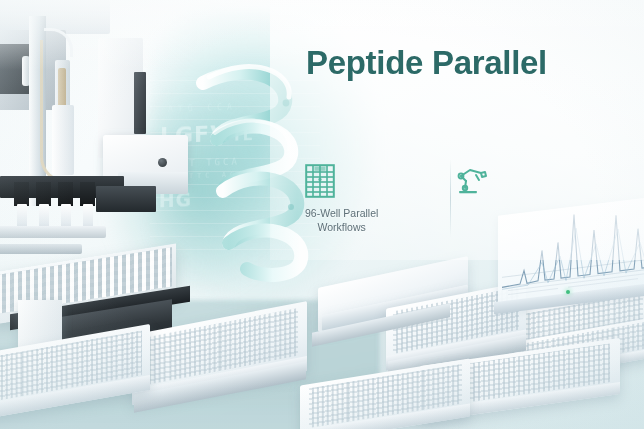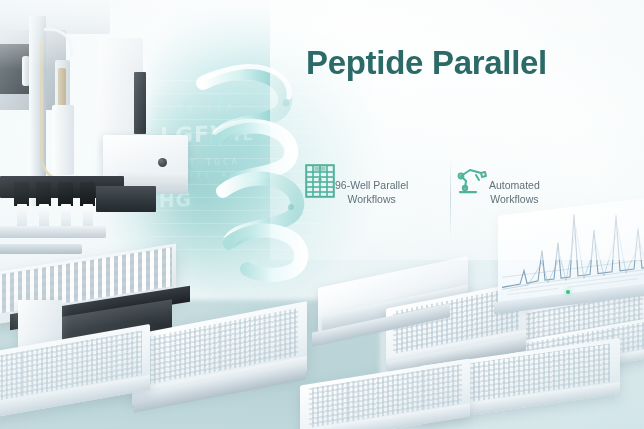--- a/index.html
+++ b/index.html
@@ -155,21 +155,21 @@
     background:radial-gradient(ellipse at 52% 48%,rgba(255,255,255,0) 55%,rgba(210,228,232,.22) 100%);}
 
   
   .content{position:absolute;left:306px;top:44px;width:320px;}
   .title{color:#2c6a67;font-weight:700;font-size:33px;line-height:1.16;
     letter-spacing:-0.3px;margin:0;text-shadow:0 1px 2px rgba(255,255,255,.75);}
   .title .l2t{display:block;}
 
   .features{position:absolute;left:300px;top:163px;width:300px;display:flex;
     align-items:flex-start;}
-  .feature{flex:1;display:flex;flex-direction:row;align-items:flex-end;padding:0 5px;position:relative;}
+  .feature{flex:1;display:flex;flex-direction:column;align-items:flex-start;padding:0 5px;position:relative;}
   .feature + .feature::before{content:"";position:absolute;left:0;top:-4px;width:1px;height:78px;
     background:linear-gradient(180deg,rgba(170,195,205,0),rgba(162,190,200,.55),rgba(170,195,205,0));}
   .ficon{height:36px;display:flex;align-items:center;justify-content:center;margin-bottom:7px;}
   .flabel{font-size:10.5px;line-height:1.35;color:#5e7078;text-align:center;font-weight:400;
     text-shadow:0 1px 1px rgba(255,255,255,.7);}
 </style>
 </head>
 <body>
 
 <div class="stage">
@@ -362,20 +362,16 @@
             <path d="M6,12 L11,17"></path>
             <path d="M11,17 L10,24"></path>
             <path d="M5,28 h16"></path>
             <path d="M21,11 l3,5"></path>
           </g>
           <circle cx="6" cy="12" r="2.4" fill="none" stroke="#4fb39b" stroke-width="2"></circle>
           <circle cx="10" cy="24" r="2.2" fill="none" stroke="#4fb39b" stroke-width="2"></circle>
           <rect x="4" y="27" width="18" height="3" rx="1.4" fill="#4fb39b" opacity=".28"></rect>
         </svg>
       </div>
-      <div class="flabel">
-        <span>Automated</span><br>
-        <span>Workflows</span>
-      </div>
     </div>
 
   </div>
 </div>
 
 </body></html>

